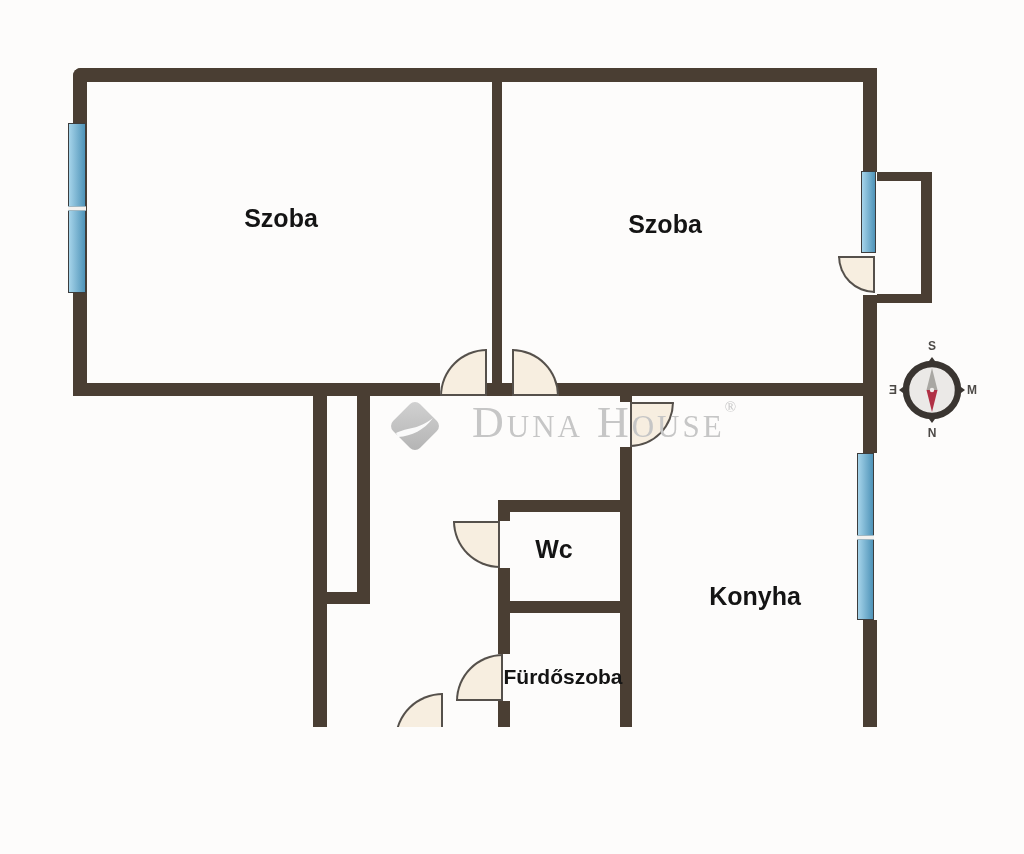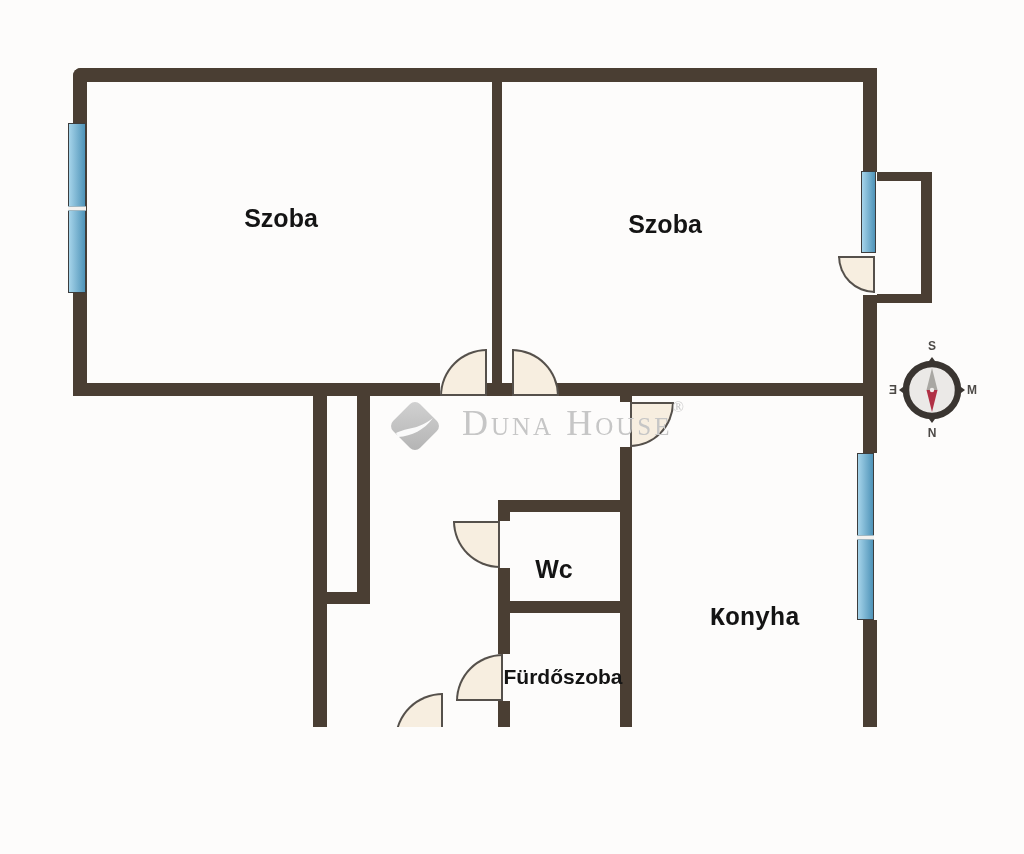--- a/index.html
+++ b/index.html
@@ -17,22 +17,22 @@
        border-top:1px solid #9fb7c2;border-bottom:1px solid #9fb7c2;}
   .door{position:absolute;background:var(--door);border:2px solid var(--doorline);
         box-sizing:border-box;}
   .r-tl{border-top-left-radius:100%;} .r-tr{border-top-right-radius:100%;}
   .r-bl{border-bottom-left-radius:100%;} .r-br{border-bottom-right-radius:100%;}
   .label{position:absolute;transform:translate(-50%,-50%);color:var(--ink);
          font-weight:bold;font-size:25px;white-space:nowrap;}
   .label.small{font-size:21px;}
   #watermark{position:absolute;left:386px;top:397px;display:flex;align-items:flex-start;}
   #wm-text{font-family:"Liberation Serif",serif;font-variant:small-caps;
-           color:var(--logo);font-size:36px;line-height:52px;letter-spacing:3px;
-           margin-left:18px;}
+           color:var(--logo);font-size:44px;line-height:52px;letter-spacing:3px;
+           margin-left:28px;}
   #wm-reg{font-family:"Liberation Serif",serif;color:var(--logo);font-size:15px;
           margin-top:2px;}
   #compass{position:absolute;left:884px;top:333px;width:96px;height:114px;}
   .cdir{position:absolute;transform:translate(-50%,-50%);font-size:12px;
         font-weight:bold;color:#4d4a47;}
   #arrow-entrance{position:absolute;left:413px;top:768px;width:36px;height:45px;
         background:linear-gradient(100deg,#8f2236 20%,#cf4a63 80%);
         clip-path:polygon(50% 0%,97% 44%,71% 42%,74% 100%,30% 100%,32% 42%,3% 46%);}
   .rtl8{border-top-left-radius:8px;} .rbl8{border-bottom-left-radius:8px;}
   .rbr8{border-bottom-right-radius:8px;} .rtr8{border-top-right-radius:8px;}
@@ -84,23 +84,23 @@
   <div class="door r-tl" style="left:440px;top:349px;width:47px;height:47px;"></div>
   <div class="door r-tr" style="left:512px;top:349px;width:47px;height:47px;"></div>
   <div class="door r-bl" style="left:838px;top:256px;width:37px;height:37px;"></div>
   <div class="door r-br" style="left:630px;top:402px;width:44px;height:45px;"></div>
   <div class="door r-bl" style="left:453px;top:521px;width:47px;height:47px;"></div>
   <div class="door r-tl" style="left:456px;top:654px;width:47px;height:47px;"></div>
   <div class="door r-tl" style="left:395px;top:693px;width:48px;height:47px;"></div>
 
   <div class="label" style="left:281px;top:218px;">Szoba</div>
   <div class="label" style="left:665px;top:224px;">Szoba</div>
-  <div class="label" style="left:554px;top:549px;margin-top:20px;">Wc</div>
+  <div class="label" style="left:554px;top:549px;">Wc</div>
   <div class="label small" style="left:563px;top:677px;">Fürdőszoba</div>
-  <div class="label" style="left:755px;top:618px;font-family:Liberation Mono, monospace;">Konyha</div>
+  <div class="label" style="left:755px;top:596px;">Konyha</div>
 
   <div id="watermark">
     <svg width="58" height="58" viewBox="0 0 58 58">
       <defs>
         <linearGradient id="dg" x1="0" y1="0" x2="1" y2="1">
           <stop offset="0" stop-color="#d2d2d2"></stop>
             <stop offset="1" stop-color="#b3b3b3"></stop>
         </linearGradient>
       </defs>
       <rect x="10" y="10" width="38" height="38" rx="7" transform="rotate(45 29 29)" fill="url(#dg)"></rect>

